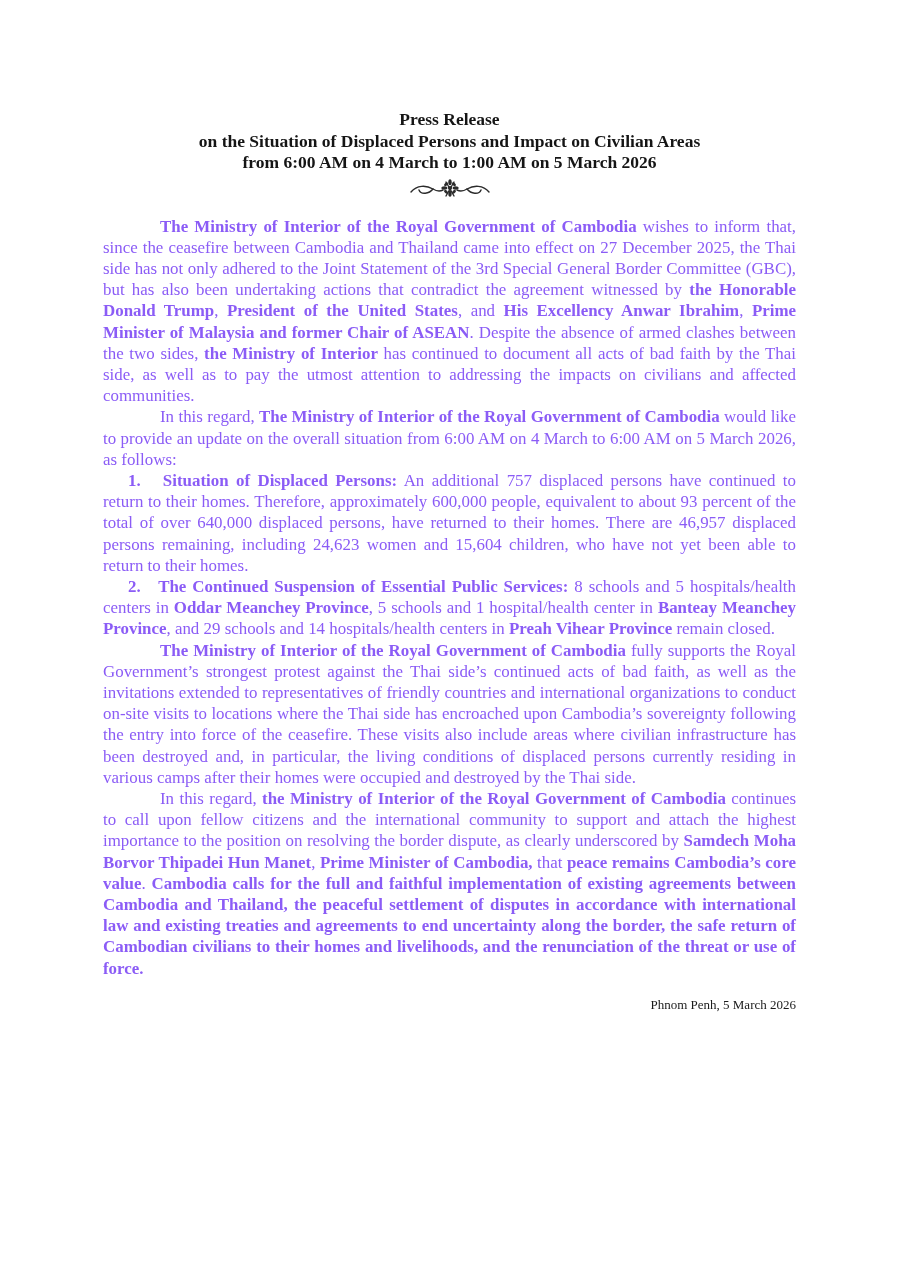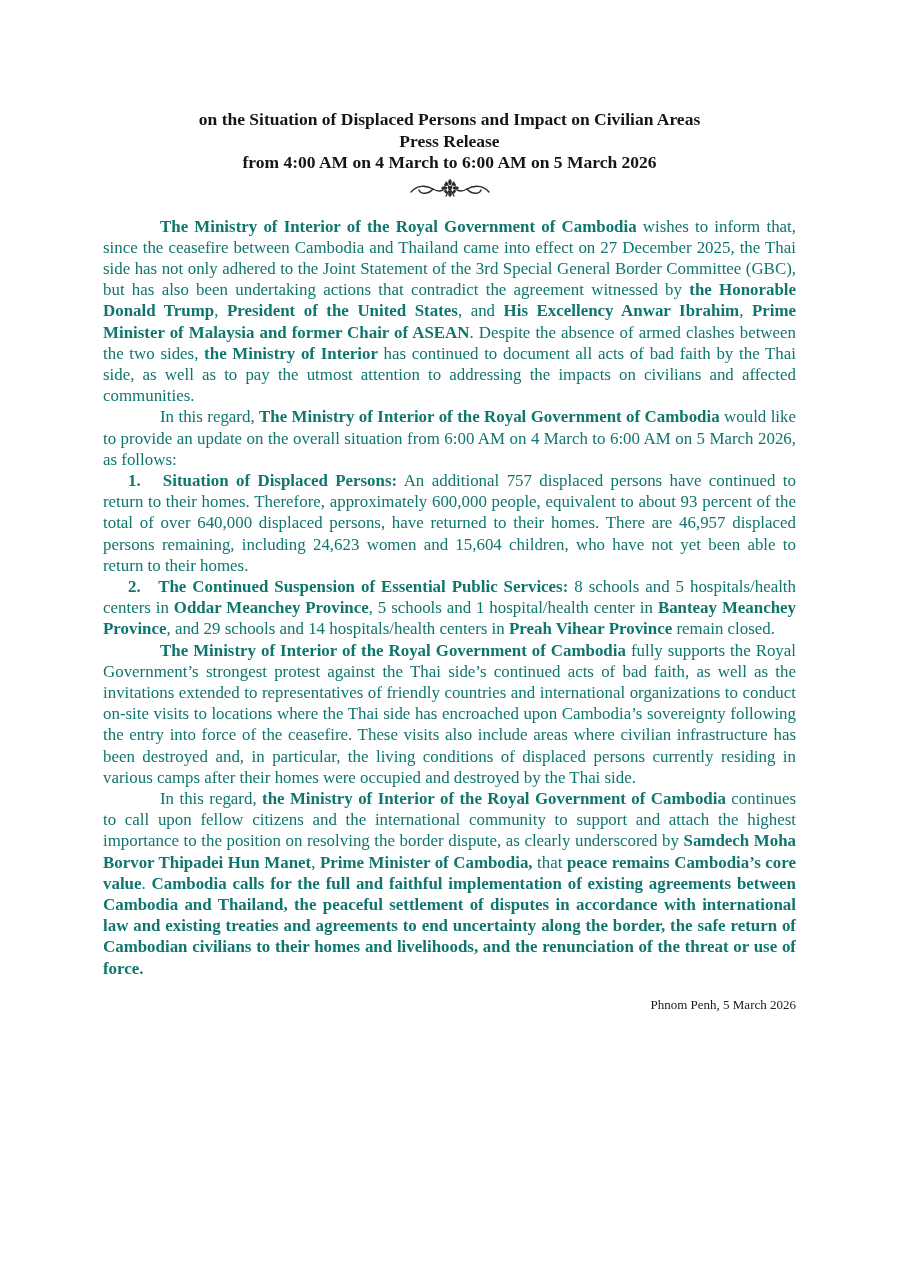--- a/index.html
+++ b/index.html
@@ -25,41 +25,41 @@
   .ornament {
     text-align: center;
     margin-top: 3px;
     height: 26px;
   }
   .doc-body {
     margin-top: 13px;
     font-size: 16.9px;
     line-height: 21.2px;
     text-align: justify;
-    color: #0f766e;
+    color: #8b5cf6;
   }
   .doc-body p.indent { text-indent: 57px; }
   .doc-body p.list   { text-indent: 25px; }
   .b { font-weight: bold; }
   .dateline {
     margin-top: 15px;
     font-size: 13px;
     line-height: 21.2px;
     text-align: right;
   }
 </style>
 </head>
 <body>
 
 <div class="page">
 
   <header class="title-block">
+    <div>Press Release</div>
     <div>on the Situation of Displaced Persons and Impact on Civilian Areas</div>
-    <div>Press Release</div>
-    <div>from 4:00 AM on 4 March to 6:00 AM on 5 March 2026</div>
+    <div>from 6:00 AM on 4 March to 1:00 AM on 5 March 2026</div>
   </header>
 
   <div class="ornament">
     <svg width="84" height="26" viewBox="0 0 84 26" aria-hidden="true">
       <g fill="none" stroke="#2b2b2b" stroke-width="1.4" stroke-linecap="round">
         <path d="M3 15 C9 8, 18 8, 25 12 C21 17, 13 18, 11 13"></path>
         <path d="M25 12 C29 14.5, 32 14.5, 35 13"></path>
         <path d="M81 15 C75 8, 66 8, 59 12 C63 17, 71 18, 73 13"></path>
         <path d="M59 12 C55 14.5, 52 14.5, 49 13"></path>
         <path d="M38 19 L46 5"></path>

